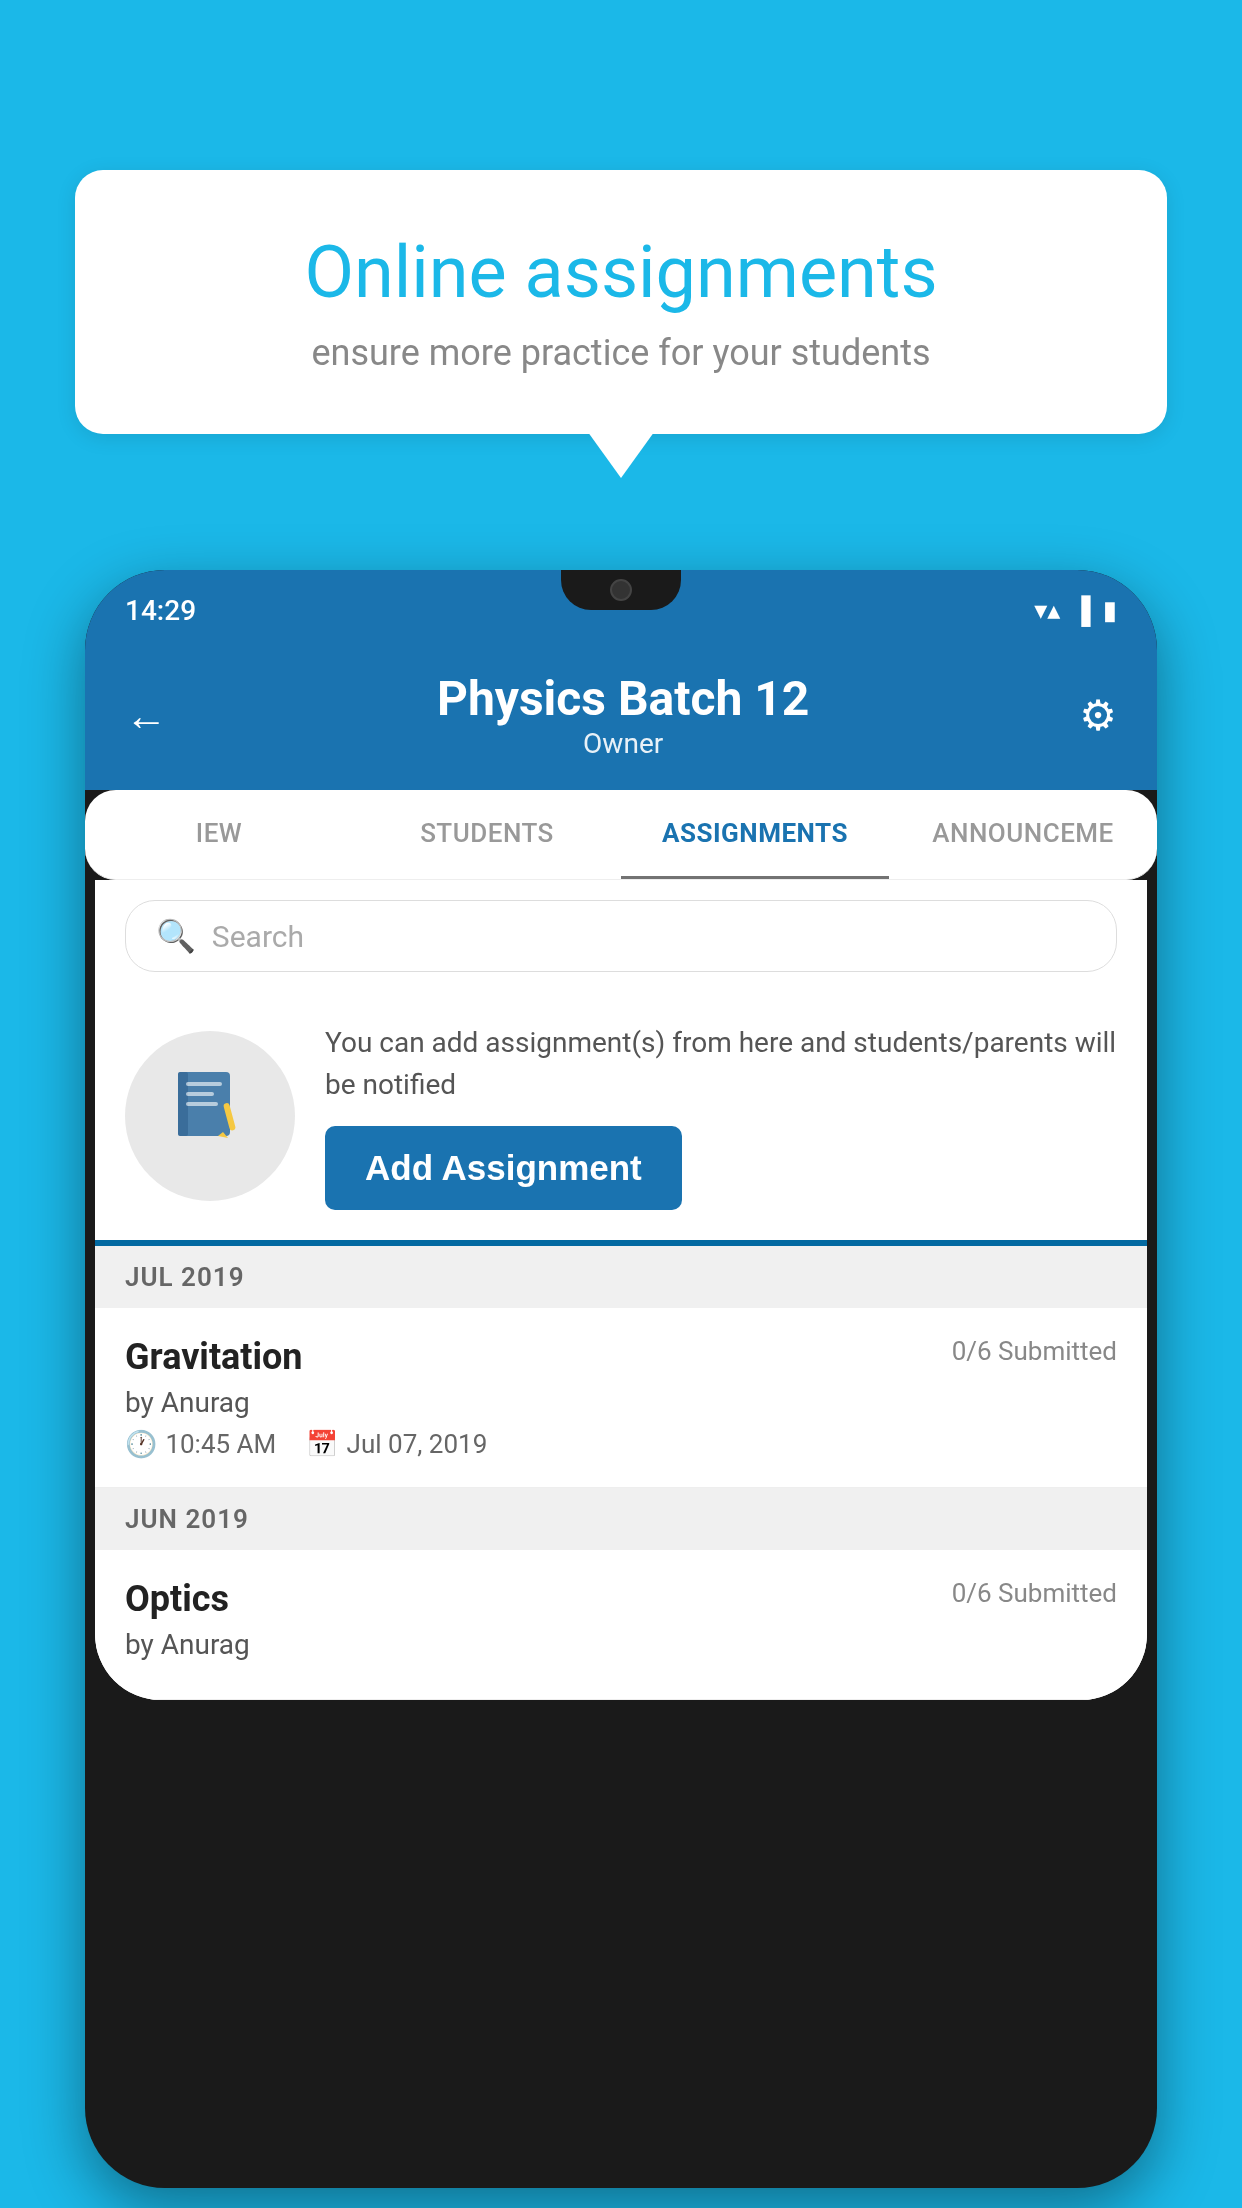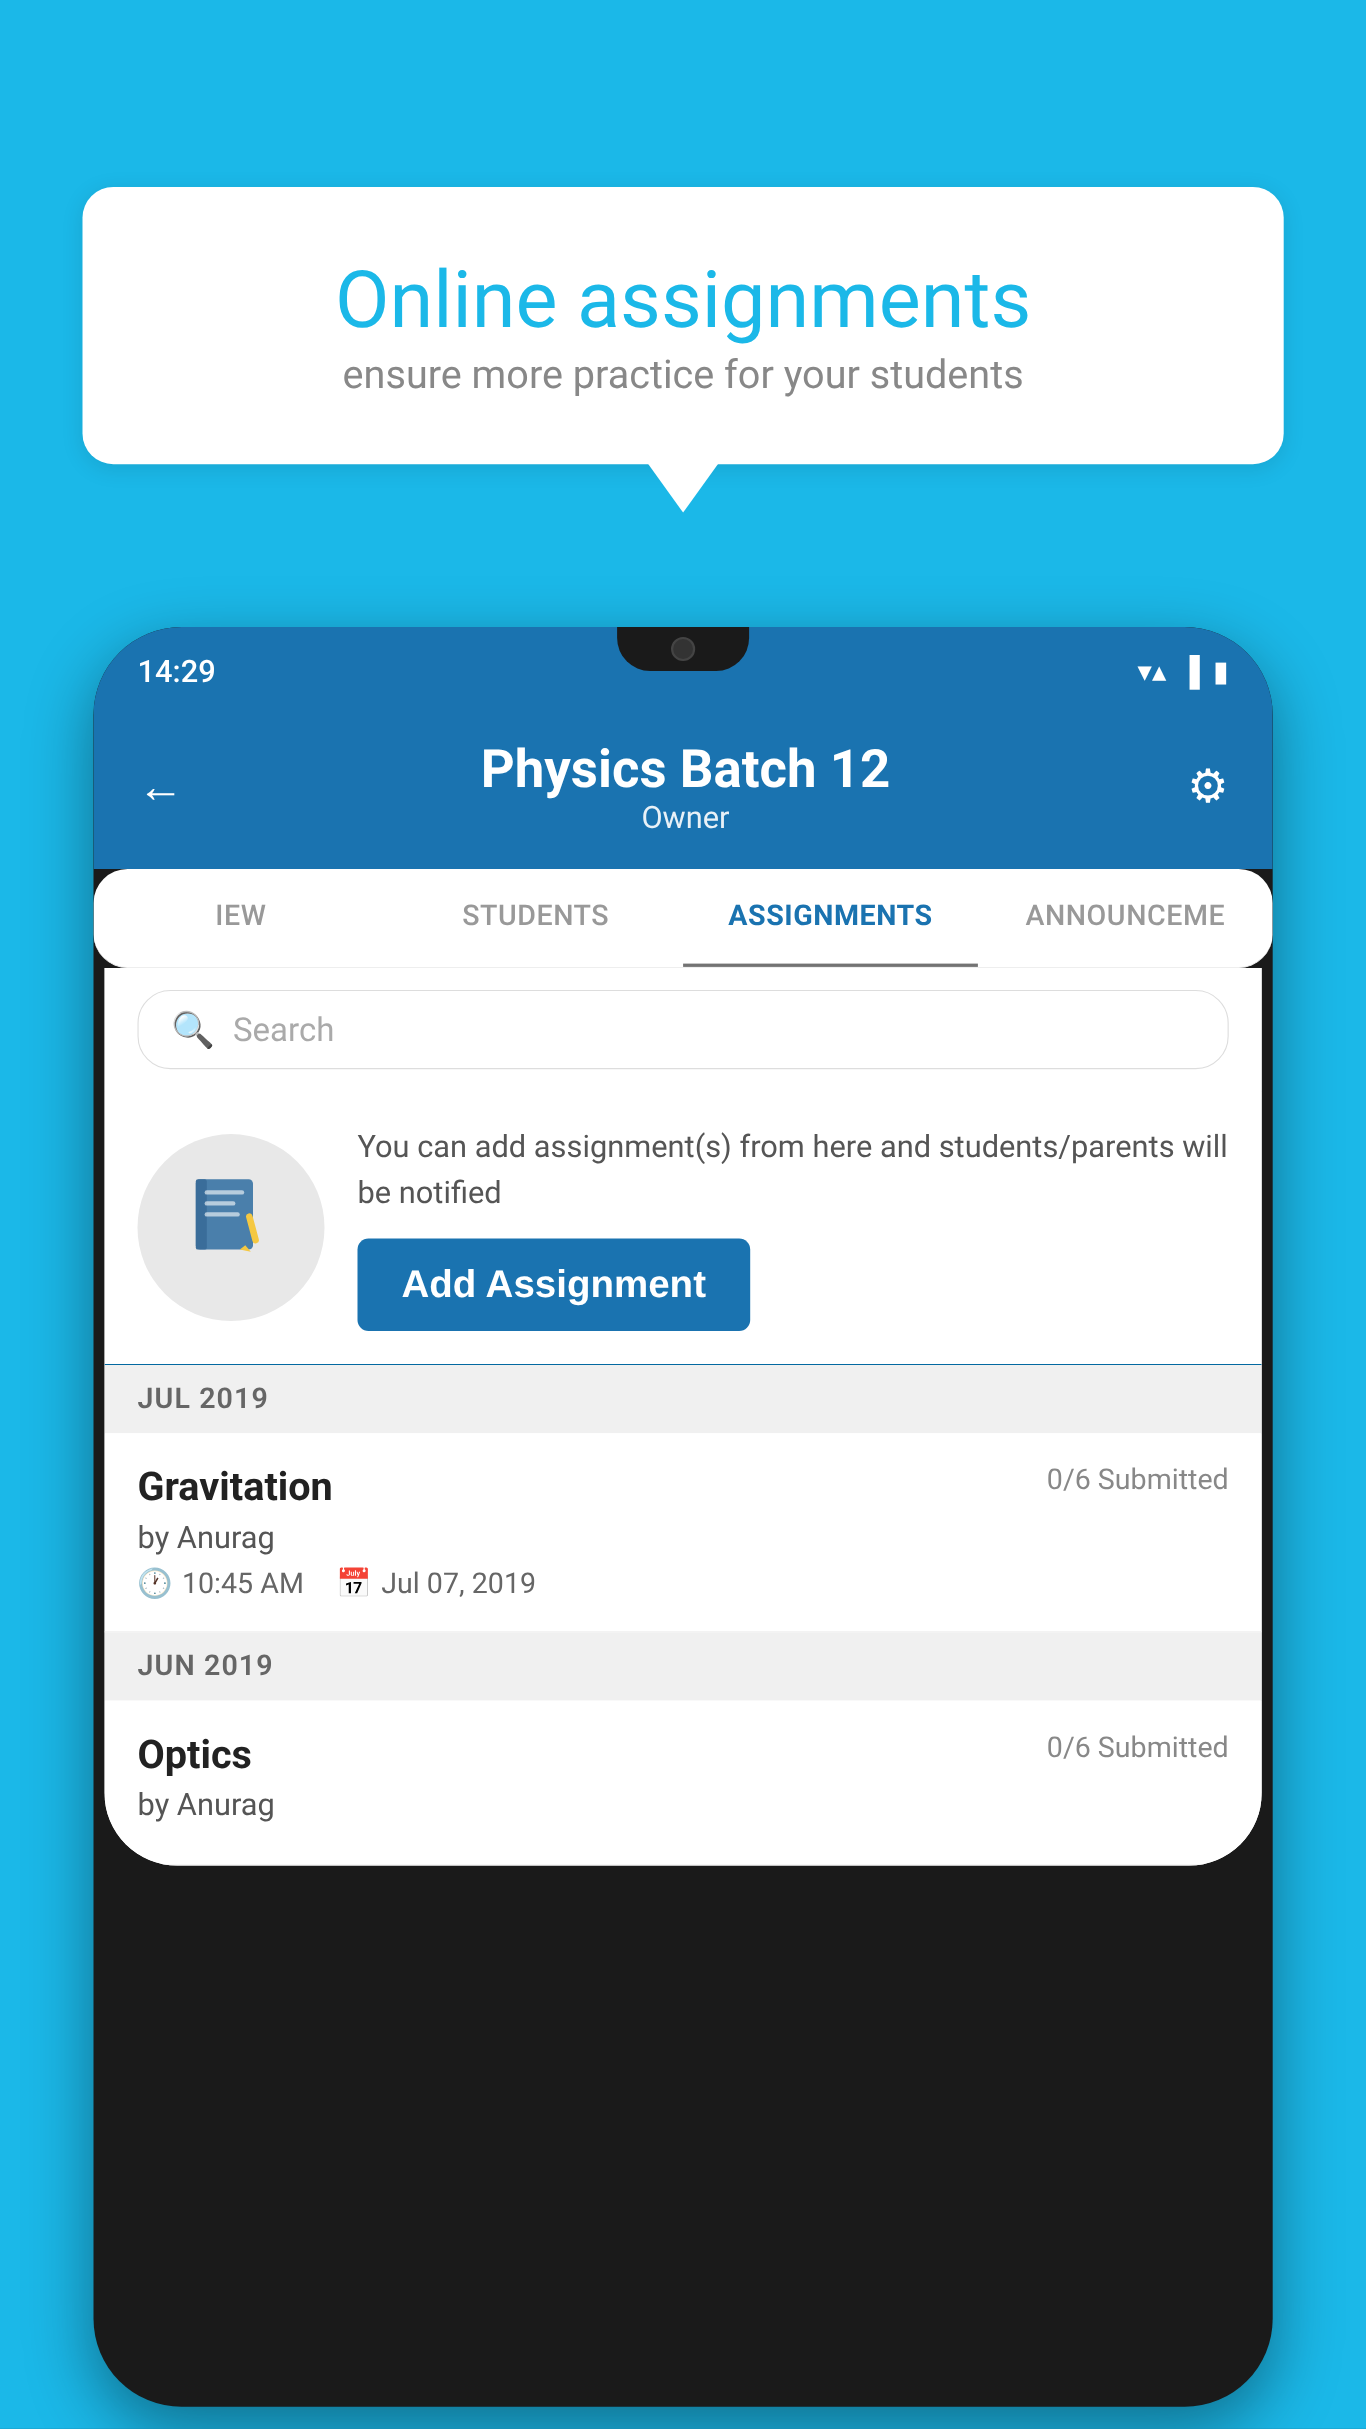--- a/index.html
+++ b/index.html
@@ -45,21 +45,21 @@
       border-left: 36px solid transparent;
       border-right: 36px solid transparent;
       border-top: 50px solid white;
     }
 
     .bubble-title {
       font-size: 72px;
       color: #1bb8e8;
       font-weight: 400;
       line-height: 1.2;
-      margin-bottom: 4px;
+      margin-bottom: 16px;
     }
 
     .bubble-subtitle {
       font-size: 36px;
       color: #888;
       font-weight: 400;
     }
 
     
     .phone-container {
@@ -219,21 +219,21 @@
       color: #aaa;
     }
 
     
     .add-section {
       display: flex;
       align-items: center;
       padding: 30px 30px;
       gap: 30px;
       background: white;
-      border-bottom: 1px solid #0369a1;
+      border-bottom: 6px solid #0369a1;
     }
 
     .assignment-icon-circle {
       width: 170px;
       height: 170px;
       border-radius: 50%;
       background: #e8e8e8;
       display: flex;
       align-items: center;
       justify-content: center;

